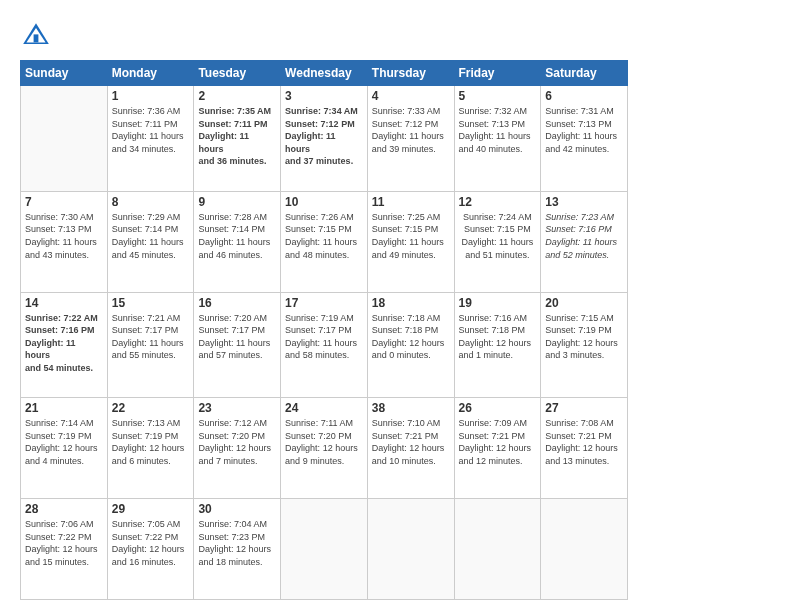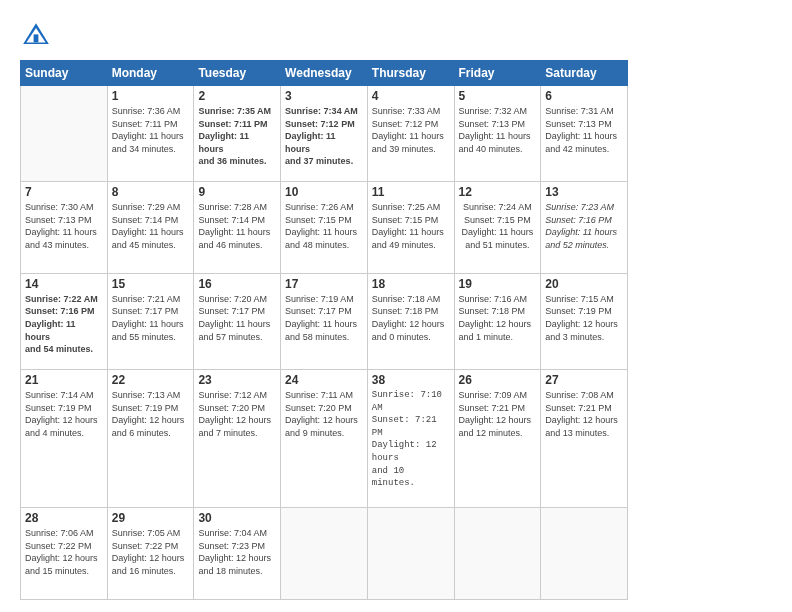--- a/index.html
+++ b/index.html
@@ -306,21 +306,21 @@
           </td>
           <td>
             <div class="day-num">24</div>
             <div class="day-info" style="white-space: pre-line;">Sunrise: 7:11 AM
 Sunset: 7:20 PM
 Daylight: 12 hours
 and 9 minutes.</div>
           </td>
           <td>
             <div class="day-num">38</div>
-            <div class="day-info" style="white-space: pre-line; font-family: Liberation Mono, monospace;">Sunrise: 7:10 AM
+            <div class="day-info" style="white-space: pre-line;">Sunrise: 7:10 AM
 Sunset: 7:21 PM
 Daylight: 12 hours
 and 10 minutes.</div>
           </td>
           <td>
             <div class="day-num">26</div>
             <div class="day-info" style="white-space: pre-line;">Sunrise: 7:09 AM
 Sunset: 7:21 PM
 Daylight: 12 hours
 and 12 minutes.</div>

